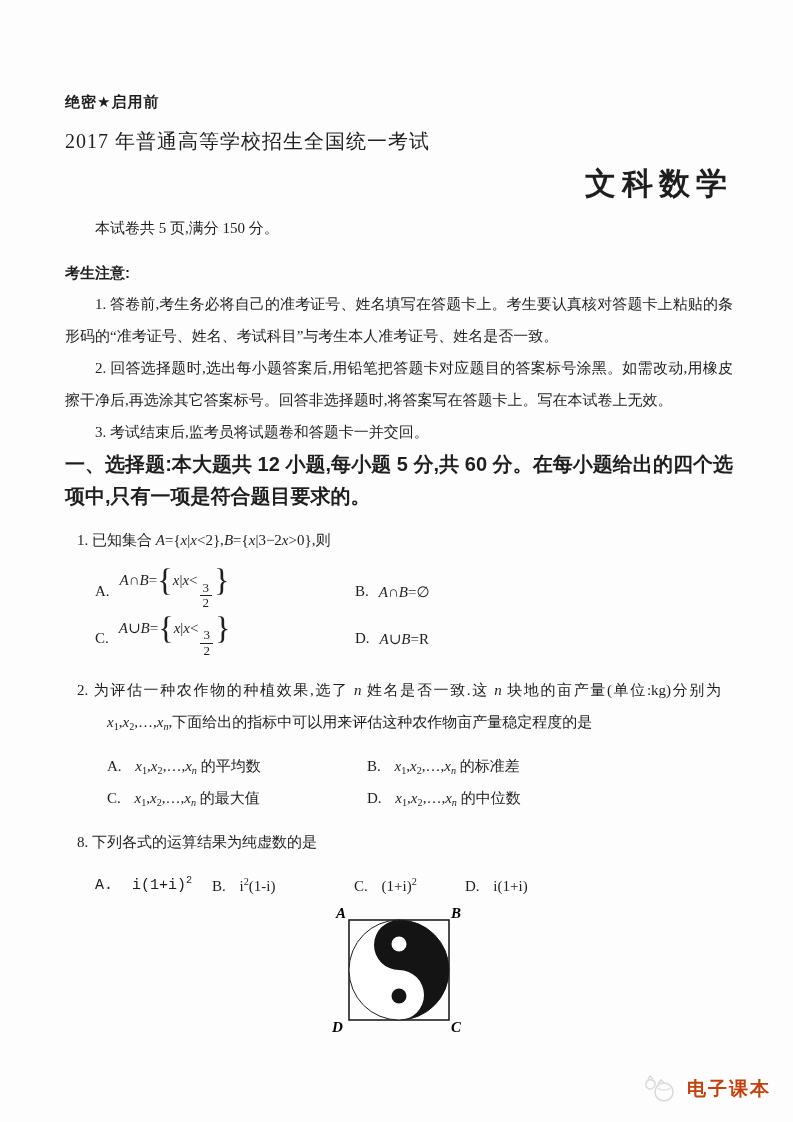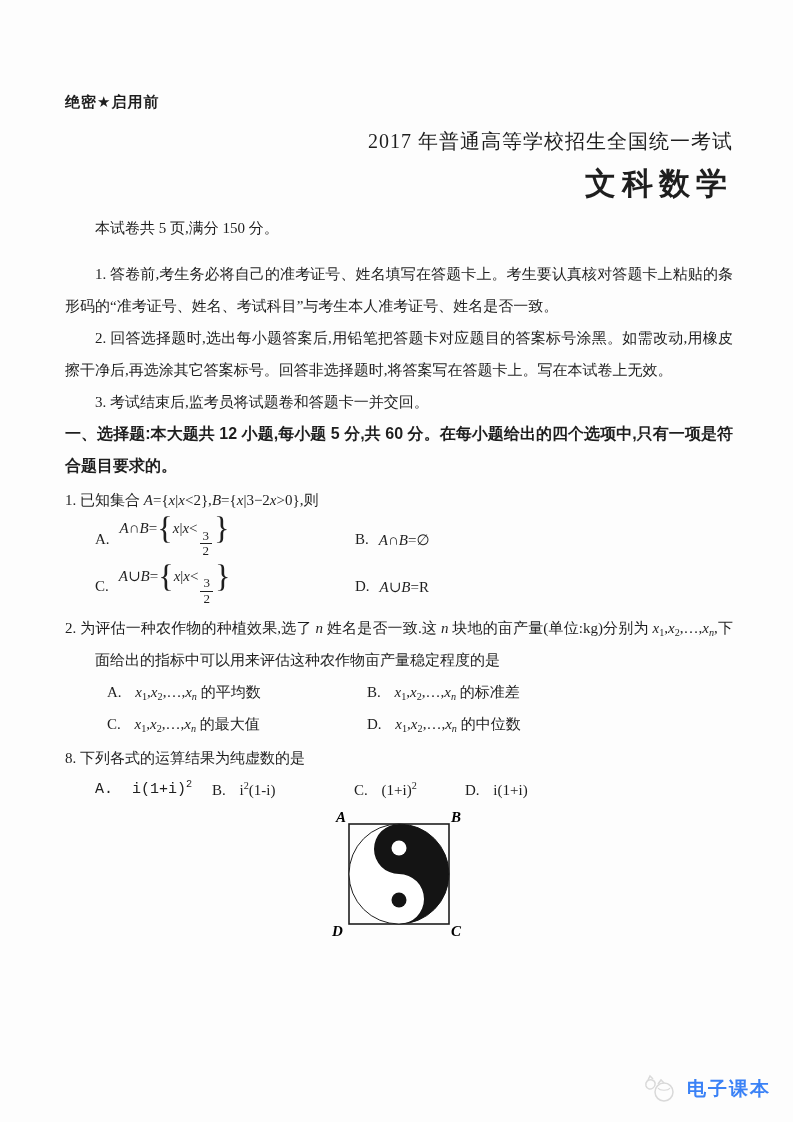--- a/index.html
+++ b/index.html
@@ -4,63 +4,64 @@
 <style>
   html,body{margin:0;padding:0;background:#888;}
   .docpage{
     width:793px;height:1122px;background:#fdfdfd;position:relative;
     margin:0 auto;overflow:hidden;color:#1e1e1e;
     font-family:"Liberation Serif","DejaVu Serif",serif;font-size:15px;
   }
   .content{padding:93px 60px 0 65px;}
   .hei{font-family:"Liberation Sans","DejaVu Sans",sans-serif;font-weight:bold;}
   .security{font-size:15px;letter-spacing:1px;}
-  .title1{text-align:right;font-size:20px;margin-top:16px;letter-spacing:1px;}
+  .title1{text-align:left;font-size:20px;margin-top:16px;letter-spacing:1px;}
   .title2{text-align:right;font-size:31px;font-weight:bold;letter-spacing:6px;margin-top:8px;line-height:42px;}
   .paperinfo{margin-top:8px;line-height:30px;text-indent:2em;}
   .noticehead{line-height:30px;font-size:15px;}
   p.notice{margin:0;line-height:32px;text-indent:2em;text-align:justify;}
   p.plain{margin:0;line-height:32px;text-align:justify;}
-  .sectionhead{margin-top:2px;line-height:32px;text-align:justify;font-size:16px;}
+  .sectionhead{margin-top:2px;line-height:32px;text-align:justify;font-size:20px;}
   .question{margin-top:2px;}
-  .qstem{margin:0;line-height:32px;text-align:justify;padding-left:30px;text-indent:-30px;}
+  .qstem{margin:12px;line-height:32px;text-align:justify;padding-left:30px;text-indent:-30px;}
   .optgrid{display:grid;grid-template-columns:260px auto;margin-left:30px;align-items:center;}
   .optrow32 .opt{line-height:32px;margin-left:12px;}
   .tall .opt{height:47px;display:flex;align-items:center;}
   .opt{white-space:nowrap;}
   .olabel{margin-right:10px;}
   .optflex{display:flex;margin-left:30px;line-height:32px;}
   .w1{width:117px;font-family:Liberation Mono, monospace;}.w2{width:142px;}.w3{width:111px;}
   .it{font-style:italic;}
   sub,sup{font-size:68%;line-height:0;}
   sub{vertical-align:-0.25em;}
   sup{vertical-align:0.55em;}
   .frac{display:inline-flex;flex-direction:column;align-items:center;vertical-align:-0.5em;line-height:1.1;font-size:13px;margin:0 2px;}
   .fnum{border-bottom:1px solid #1e1e1e;padding:0 3px;}
   .fden{padding:0 3px;}
   .bigbrace{font-size:215%;font-weight:400;vertical-align:middle;line-height:0;position:relative;top:-2px;}
   .figwrap{margin-top:6px;text-align:center;}
   .figlabel{font-style:italic;font-family:"Liberation Serif","DejaVu Serif",serif;font-size:15px;font-weight:bold;}
   .watermark{position:absolute;right:22px;bottom:18px;display:flex;align-items:center;gap:7px;
-    color:#3b82f6;font-family:"Liberation Sans","DejaVu Sans",sans-serif;font-weight:bold;
+    color:#c2410c;font-family:"Liberation Sans","DejaVu Sans",sans-serif;font-weight:bold;
     font-size:19px;letter-spacing:2px;}
 </style>
 </head>
 <body>
 
 <div class="docpage">
   <div class="content">
 
     <div class="security hei">绝密★启用前</div>
 
     <div class="title1">2017 年普通高等学校招生全国统一考试</div>
     <div class="title2">文科数学</div>
 
     <p class="paperinfo">本试卷共 5 页,满分 150 分。</p>
 
+    <div class="noticehead hei">考生注意:</div>
     <p class="notice">1. 答卷前,考生务必将自己的准考证号、姓名填写在答题卡上。考生要认真核对答题卡上粘贴的条形码的“准考证号、姓名、考试科目”与考生本人准考证号、姓名是否一致。</p>
     <p class="notice">2. 回答选择题时,选出每小题答案后,用铅笔把答题卡对应题目的答案标号涂黑。如需改动,用橡皮擦干净后,再选涂其它答案标号。回答非选择题时,将答案写在答题卡上。写在本试卷上无效。</p>
     <p class="notice">3. 考试结束后,监考员将试题卷和答题卡一并交回。</p>
 
     <p class="plain sectionhead hei">一、选择题:本大题共 12 小题,每小题 5 分,共 60 分。在每小题给出的四个选项中,只有一项是符合题目要求的。</p>
 
     <div class="question">
       <p class="qstem"><span>1. 已知集合 </span><span class="it">A</span><span>={</span><span class="it">x</span><span>|</span><span class="it">x</span><span>&lt;2},</span><span class="it">B</span><span>={</span><span class="it">x</span><span>|3−2</span><span class="it">x</span><span>&gt;0},则</span></p>
       <div class="optgrid tall">
         <div class="opt">

